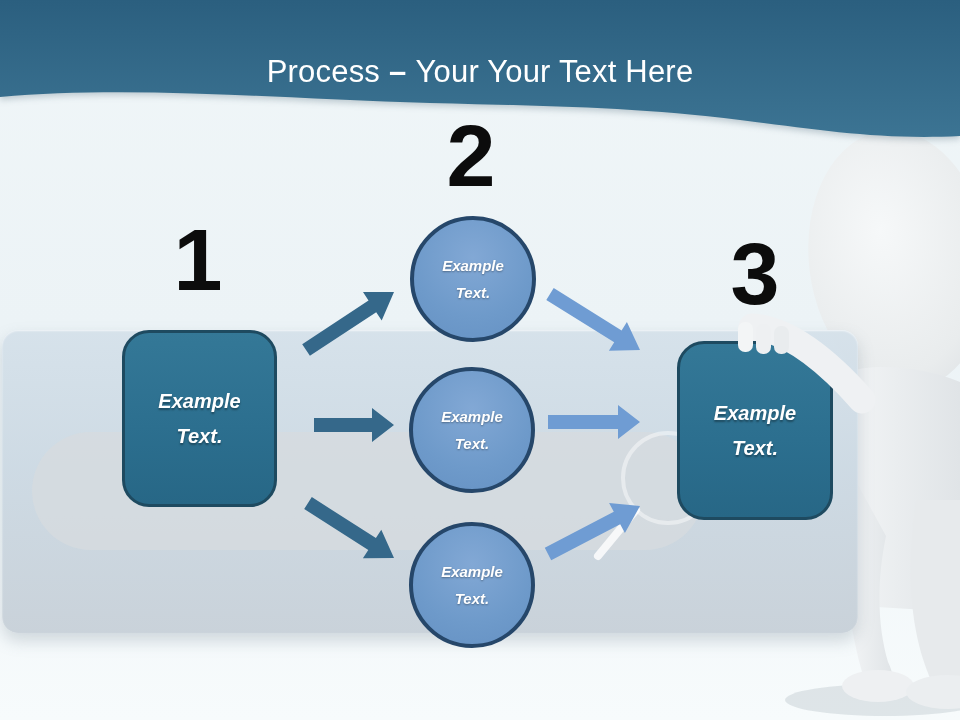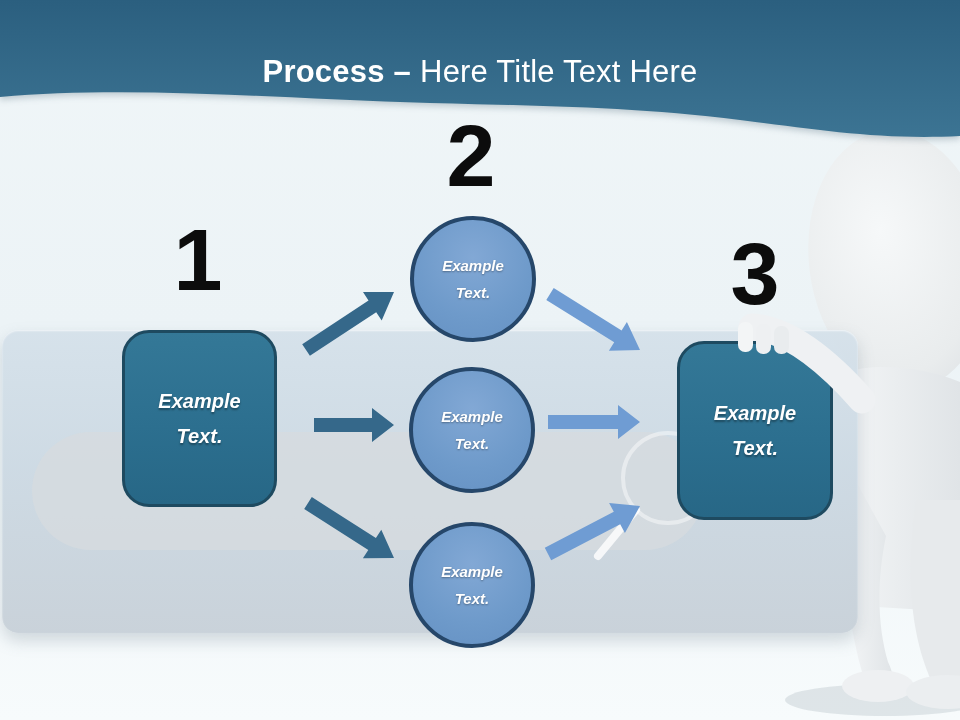--- a/index.html
+++ b/index.html
@@ -8,21 +8,21 @@
     font-family:"Liberation Sans",sans-serif;
     background:linear-gradient(180deg,#f0f6f8 0%,#ecf3f6 45%,#f3f8fa 78%,#f7fbfc 100%);
   }
   svg{position:absolute;left:0;top:0;}
   
   .header-svg{z-index:7;filter:drop-shadow(0 3px 3px rgba(40,70,90,.25));}
   .slide-title{
     position:absolute;top:54px;left:0;width:100%;text-align:center;z-index:8;
     color:#ffffff;font-size:31px;letter-spacing:.2px;
   }
-  .slide-title .t-bold{font-weight:bold;}
+  .slide-title .t-bold{font-weight:normal;}
   .slide-title .t-dash{margin:0 9px;font-weight:bold;}
   
   .content-panel{
     position:absolute;left:2px;top:330px;width:856px;height:303px;z-index:2;
     border-radius:16px;
     background:linear-gradient(180deg,rgba(213,225,234,.95) 0%,rgba(204,217,227,.95) 45%,rgba(199,208,216,.95) 100%);
     box-shadow:0 8px 16px rgba(110,130,145,.28), inset 0 1px 2px rgba(255,255,255,.7);
   }
   .panel-highlight{
     position:absolute;left:32px;top:432px;width:672px;height:118px;z-index:2;
@@ -160,16 +160,16 @@
     <defs>
       <linearGradient id="gHdr" x1="0" y1="0" x2="0" y2="1">
         <stop offset="0" stop-color="#2b5f7f"></stop>
         <stop offset="1" stop-color="#3c7493"></stop>
       </linearGradient>
     </defs>
     <path d="M0,0 H960 V136 C880,140 820,130 740,120 C630,106 540,106 430,103 C290,99 130,85 0,97 Z" fill="url(#gHdr)"></path>
   </svg>
 
   <div class="slide-title">
-    <span class="t-bold">Process</span><span class="t-dash">–</span><span class="t-rest">Here Title Text Here</span>
+    <span class="t-bold">Process</span><span class="t-dash">–</span><span class="t-rest">Your Your Text Here</span>
   </div>
 
 </div>
 
 </body></html>

